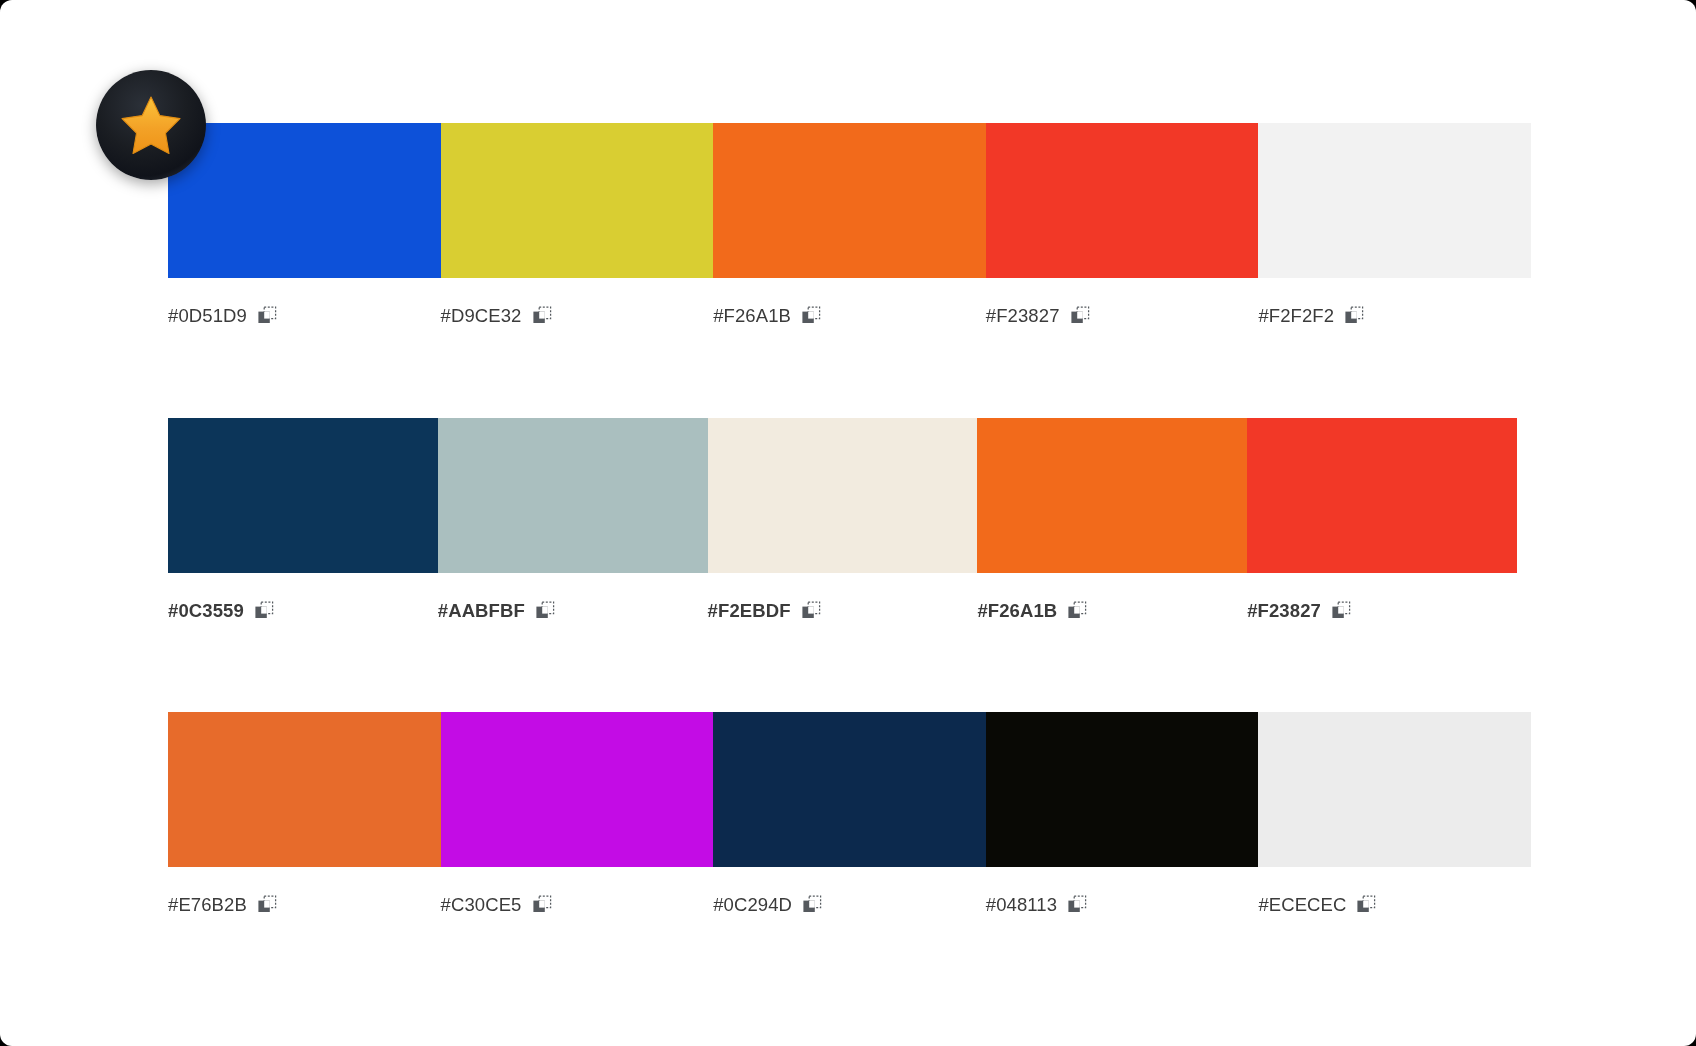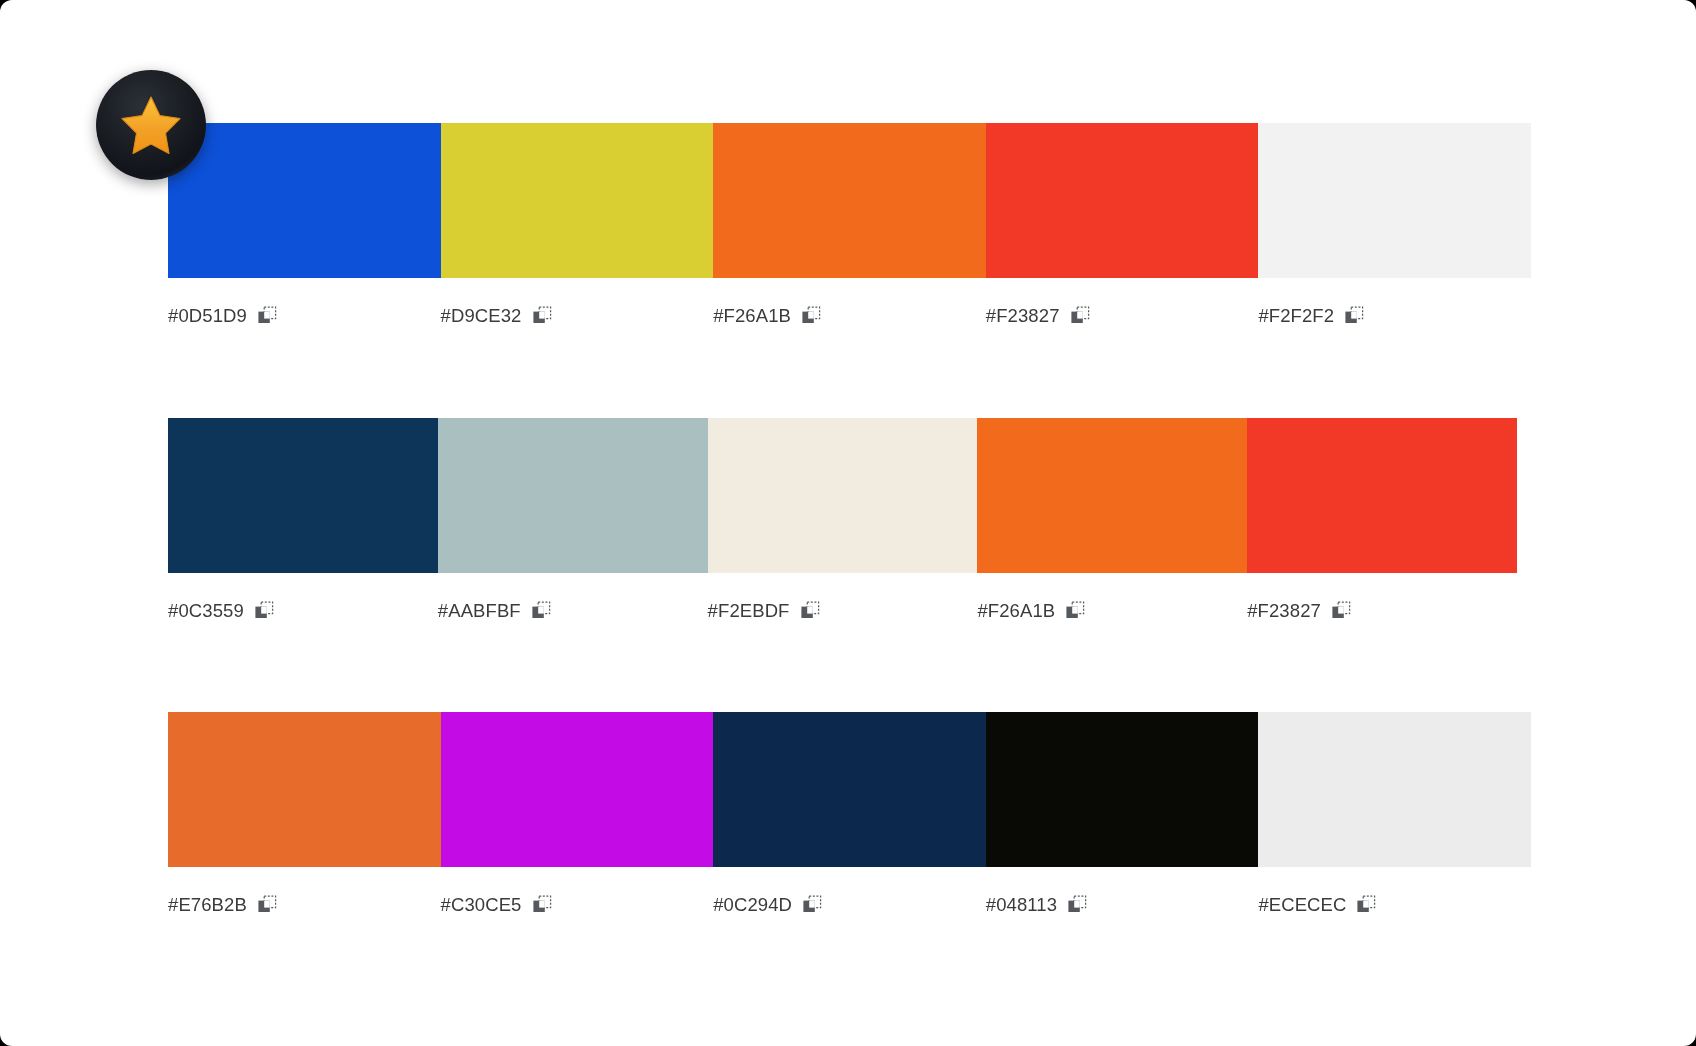--- a/index.html
+++ b/index.html
@@ -143,21 +143,21 @@
           <div class="label-cell">
             <span class="hex-text">#F2F2F2</span>
             <span class="copy-icon"><svg width="20" height="20" viewBox="0 0 20 20">
                 <rect x="7.2" y="1.2" width="11.4" height="11.4" fill="#ffffff" stroke="#555a5f" stroke-width="1.25" stroke-dasharray="2 1.6"></rect>
                 <path d="M1.4 5.6 H12.8 V17 H1.4 Z" fill="#55595e"></path>
                 <path d="M7.2 5.6 H12.8 V12.6 H7.2 Z" fill="#ffffff"></path>
               </svg></span>
           </div>
         </div>
       </div>
-      <div class="palette-row" style="top: 418px; width: 1349px;">
+      <div class="palette-row" style="top: 418px; width: 1349px; font-weight: bold;">
         <div class="swatch-strip">
           <div class="swatch" style="background: rgb(12, 53, 89);"></div>
           <div class="swatch" style="background: rgb(170, 191, 191);"></div>
           <div class="swatch" style="background: rgb(242, 235, 223);"></div>
           <div class="swatch" style="background: rgb(242, 106, 27);"></div>
           <div class="swatch" style="background: rgb(242, 56, 39);"></div>
         </div>
         <div class="label-strip">
           <div class="label-cell">
             <span class="hex-text">#0C3559</span>

